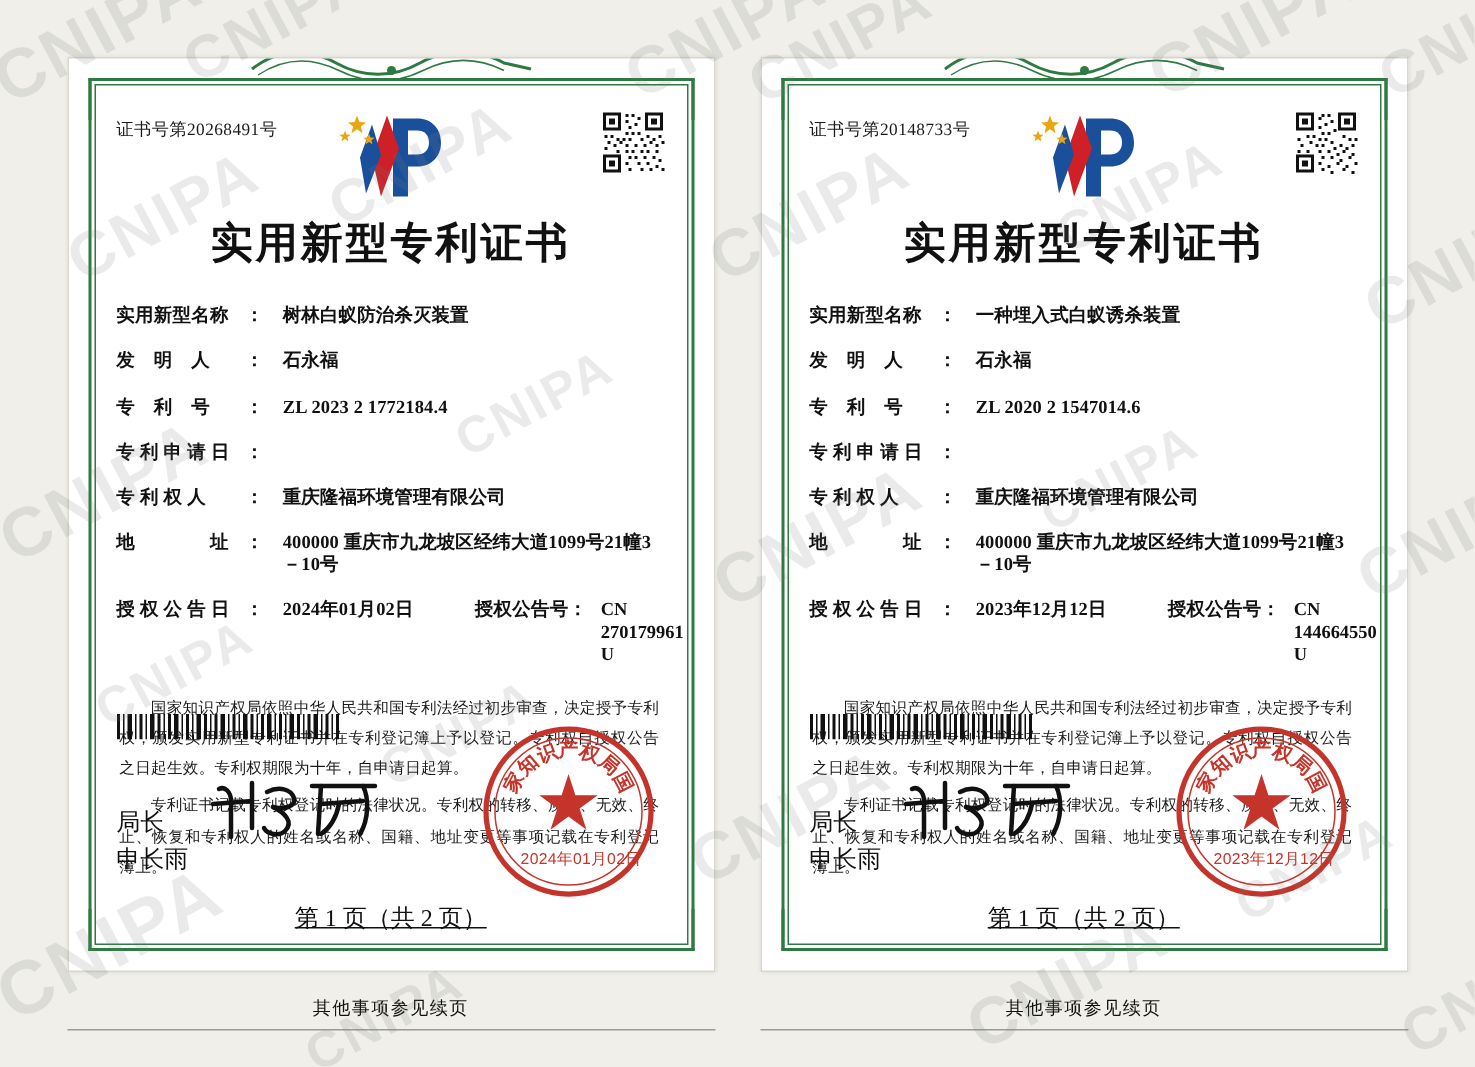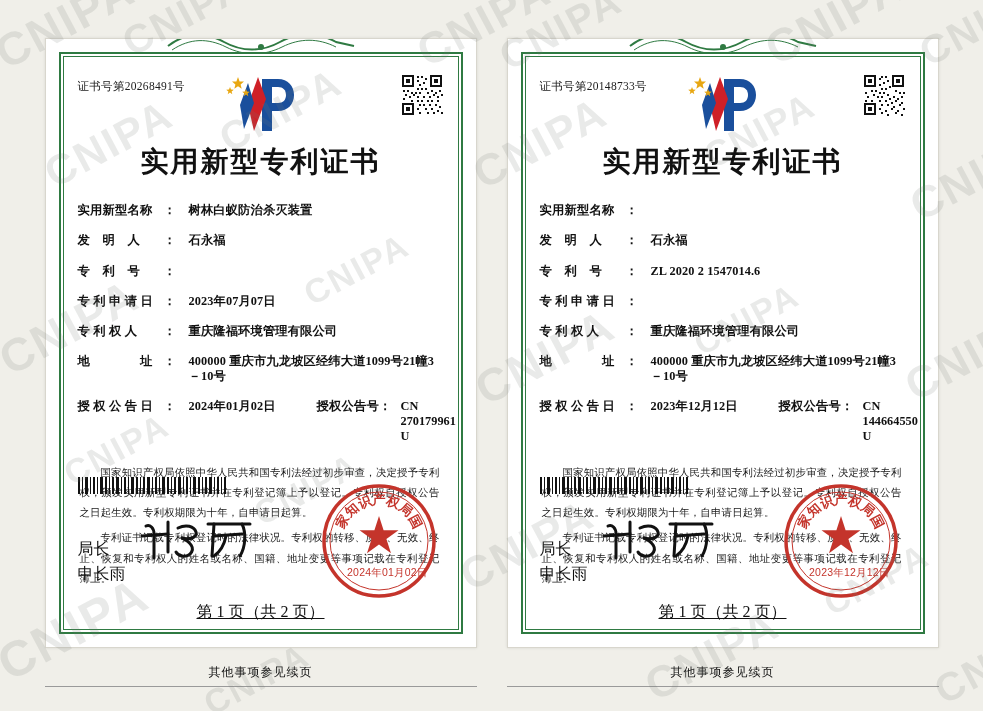--- a/index.html
+++ b/index.html
@@ -396,25 +396,25 @@
             <span class="f-value">树林白蚁防治杀灭装置</span>
           </div>
           <div class="f-row">
             <span class="f-label">发　明　人</span>
             <span class="f-colon">：</span>
             <span class="f-value">石永福</span>
           </div>
           <div class="f-row">
             <span class="f-label">专　利　号</span>
             <span class="f-colon">：</span>
+            <span class="f-value">ZL 2023 2 1772184.4</span>
           </div>
           <div class="f-row">
             <span class="f-label">专 利 申 请 日</span>
             <span class="f-colon">：</span>
-            <span class="f-value">2023年07月07日</span>
           </div>
           <div class="f-row">
             <span class="f-label">专 利 权 人</span>
             <span class="f-colon">：</span>
             <span class="f-value">重庆隆福环境管理有限公司</span>
           </div>
           <div class="f-row">
             <span class="f-label">地　　　　址</span>
             <span class="f-colon">：</span>
             <span class="f-value">400000 重庆市九龙坡区经纬大道1099号21幢3－10号</span>
@@ -621,20 +621,21 @@
             </g>
           </svg>
         </div>
 
         <div class="title">实用新型专利证书</div>
 
         <div class="fields">
           <div class="f-row">
             <span class="f-label">实用新型名称</span>
             <span class="f-colon">：</span>
+            <span class="f-value">一种埋入式白蚁诱杀装置</span>
           </div>
           <div class="f-row">
             <span class="f-label">发　明　人</span>
             <span class="f-colon">：</span>
             <span class="f-value">石永福</span>
           </div>
           <div class="f-row">
             <span class="f-label">专　利　号</span>
             <span class="f-colon">：</span>
             <span class="f-value">ZL 2020 2 1547014.6</span>

